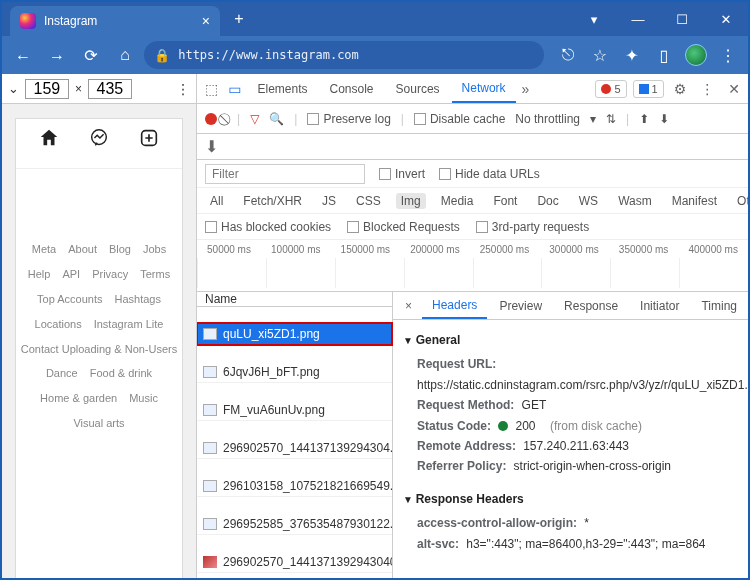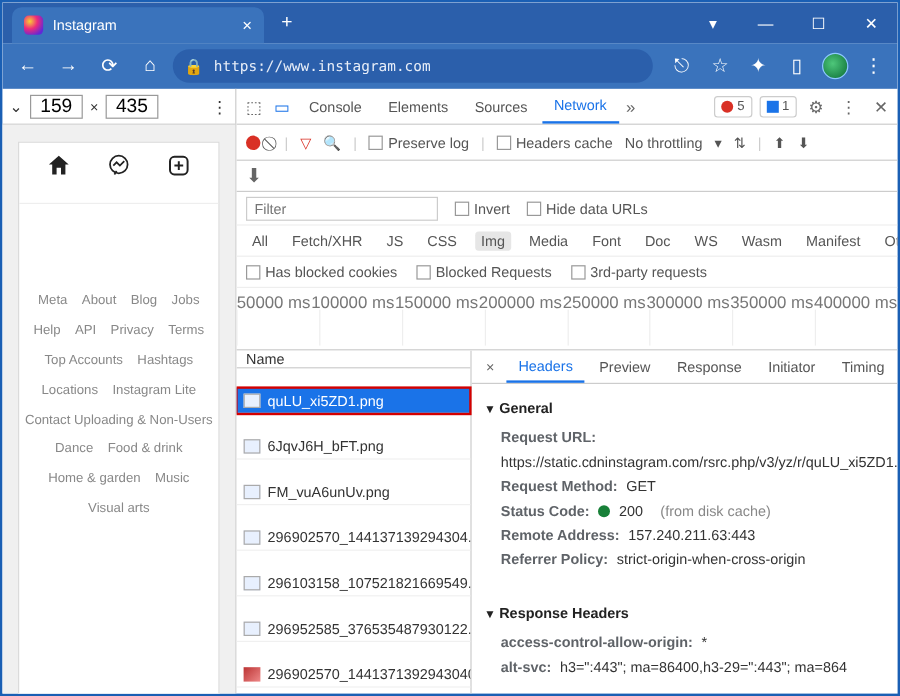--- a/index.html
+++ b/index.html
@@ -53,21 +53,21 @@
 
 .filter-row { height: 28px; border-bottom: 1px solid #eee; display: flex; align-items: center; padding: 0 8px; gap: 14px; font-size: 12px; color: #555; }
 .filter-input { width: 160px; height: 20px; border: 1px solid #ccc; padding: 0 6px; font-size: 12px; }
 
 .type-row { height: 26px; border-bottom: 1px solid #eee; display: flex; align-items: center; padding: 0 8px; gap: 10px; font-size: 12px; color: #555; }
 .type-row .type { cursor: pointer; padding: 1px 5px; }
 .type-row .type.active { background: #e6e6e6; border-radius: 3px; }
 
 .cookies-row { height: 26px; border-bottom: 1px solid #eee; display: flex; align-items: center; padding: 0 8px; gap: 16px; font-size: 12px; color: #555; }
 
-.timeline { height: 52px; border-bottom: 1px solid #ccc; position: relative; font-size: 14px; color: #777; padding-top: 4px; }
+.timeline { height: 52px; border-bottom: 1px solid #ccc; position: relative; font-size: 10px; color: #777; padding-top: 4px; }
 .timeline .ticks { display: flex; justify-content: space-around; }
 .timeline .grid { position: absolute; top: 18px; left: 0; right: 0; height: 30px; }
 .timeline .gridline { position:absolute; top:0; bottom:0; border-left: 1px solid #eee; }
 
 .network-body { flex: 1; display: flex; overflow: hidden; }
 .req-list { width: 196px; border-right: 1px solid #ccc; display: flex; flex-direction: column; font-size: 12px; }
 .req-header { height: 24px; border-bottom: 1px solid #ccc; display: flex; align-items: center; padding: 0 8px; color: #333; }
 .req-item { height: 22px; display: flex; align-items: center; padding: 0 6px; gap: 6px; color: #333; cursor: pointer; white-space: nowrap; overflow: hidden; border-bottom: 1px solid #f0f0f0; margin-top: 16px; }
 .req-item .thumb { width: 14px; height: 12px; border: 1px solid #aaa; background: #e8f0fe; flex-shrink: 0; }
 .req-item .thumb.img { background: linear-gradient(135deg,#b33,#e88); border:none; }
@@ -173,22 +173,22 @@
             <span>Visual arts</span>
           </div>
       </div>
     </div>
   </div>
 
   <div class="devtools-col">
     <div class="dt-tabs">
       <span class="gear">⬚</span>
       <span class="gear" style="color:#1a73e8;">▭</span>
+      <span class="dt-tab">Elements</span>
       <span class="dt-tab">Console</span>
-      <span class="dt-tab">Elements</span>
       <span class="dt-tab">Sources</span>
       <span class="dt-tab active">Network</span>
       <span class="chev">»</span>
       <div class="dt-right">
         <span class="badge err">
             <span>5</span>
           </span>
         <span class="badge msg">
             <span>1</span>
           </span>
@@ -200,21 +200,21 @@
 
     <div class="dt-toolbar">
       <span class="rec"></span>
       <span style="cursor:pointer;">⃠</span>
       <span style="color:#ccc;">|</span>
       <span class="funnel">▽</span>
       <span style="cursor:pointer;">🔍</span>
       <span style="color:#ccc;">|</span>
       <label><span class="cb"></span><span>Preserve log</span></label>
       <span style="color:#ccc;">|</span>
-      <label><span class="cb"></span><span>Headers cache</span></label>
+      <label><span class="cb"></span><span>Disable cache</span></label>
       <span>No throttling</span>
       <span>▾</span>
       <span>⇅</span>
       <span style="color:#ccc;">|</span>
       <span>⬆</span>
       <span>⬇</span>
     </div>
     <div class="dl-row">
         <span>⬇</span>
       </div>
@@ -317,20 +317,20 @@
           <span class="detail-tab">Timing</span>
         </div>
         <div class="detail-body">
           <div class="section-h">General</div>
           <div class="kv mono"><b>Request URL:</b> <span>https://static.cdninstagram.com/rsrc.php/v3/yz/r/quLU_xi5ZD1.png</span></div>
           <div class="kv mono"><b>Request Method:</b> <span>GET</span></div>
           <div class="kv mono"><b>Status Code:</b> <span class="status-dot"></span> <span>200</span> &nbsp;<span class="gray">(from disk cache)</span></div>
           <div class="kv mono"><b>Remote Address:</b> <span>157.240.211.63:443</span></div>
           <div class="kv mono"><b>Referrer Policy:</b> <span>strict-origin-when-cross-origin</span></div>
 
-          <div class="section-h" style="margin-top:24px;">Response Headers</div>
+          <div class="section-h" style="margin-top:12px;">Response Headers</div>
           <div class="kv mono"><b>access-control-allow-origin:</b> <span>*</span></div>
           <div class="kv mono"><b>alt-svc:</b> <span>h3=":443"; ma=86400,h3-29=":443"; ma=864</span></div>
         </div>
       </div>
     </div>
   </div>
 </div>
 
 </body></html>

